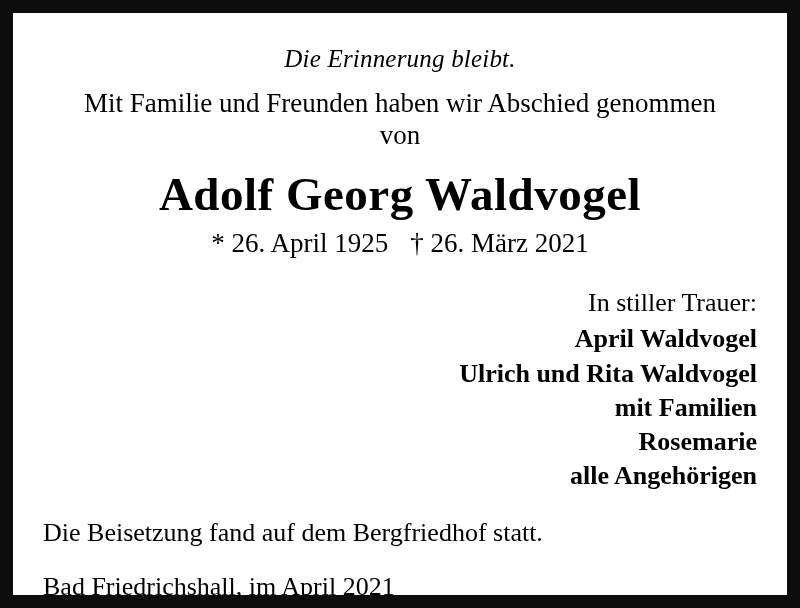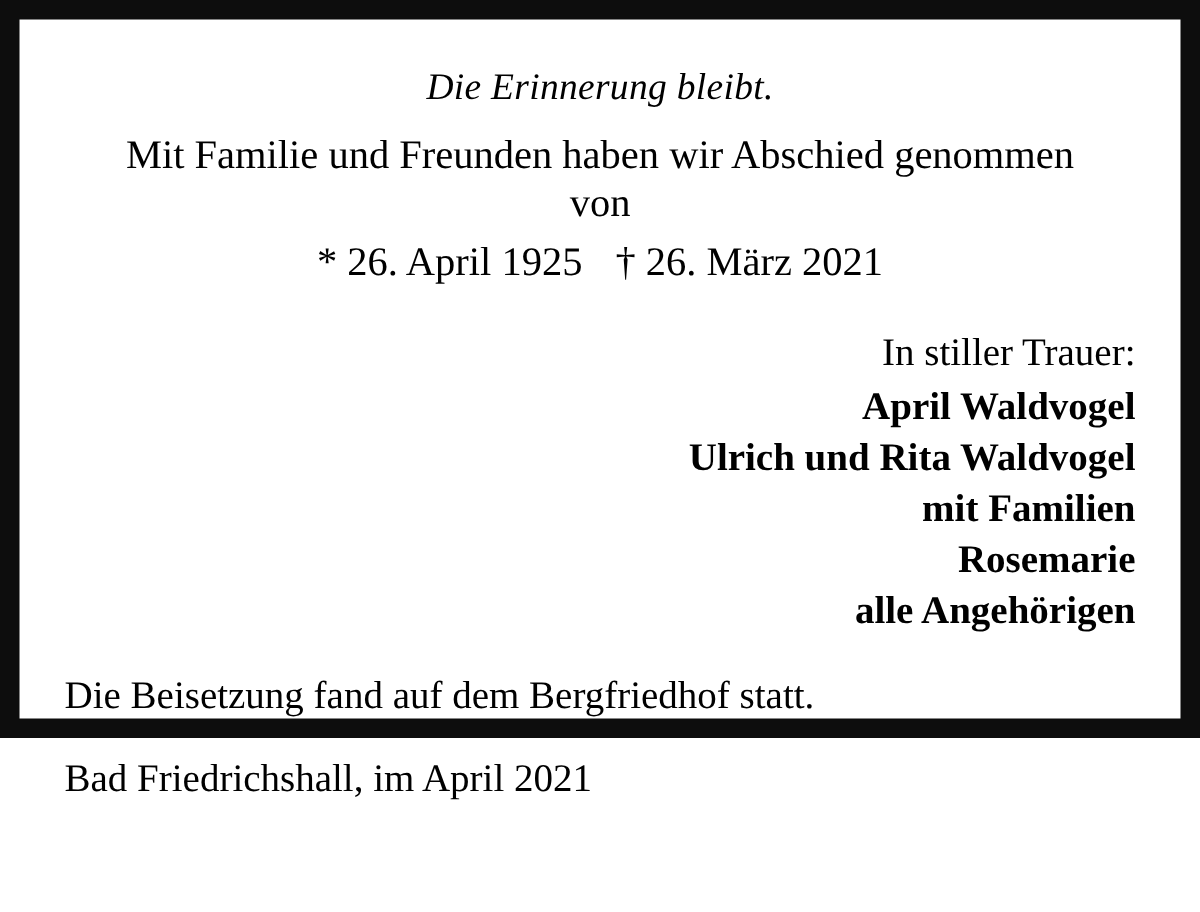--- a/index.html
+++ b/index.html
@@ -10,21 +10,21 @@
   body {
     width: 800px;
     height: 608px;
     font-family: "Liberation Serif", serif;
     color: #000000;
     overflow: hidden;
   }
   .obituary {
     box-sizing: border-box;
     width: 800px;
-    height: 492px;
+    height: 608px;
     border: 13px solid #0d0d0d;
     background: #ffffff;
     padding: 26px 30px 20px 30px;
     display: block;
   }
   .inner {
     width: 100%;
     height: 100%;
     position: relative;
   }
@@ -96,20 +96,21 @@
 <div class="obituary">
   <div class="inner">
 
     <div class="epitaph">Die Erinnerung bleibt.</div>
 
     <div class="intro">
       <span>Mit Familie und Freunden haben wir Abschied genommen</span>
       <span class="line2">von</span>
     </div>
 
+    <div class="name">Adolf Georg Waldvogel</div>
 
     <div class="dates">
       <span>* 26. April 1925</span><span class="gap"></span><span>† 26. März 2021</span>
     </div>
 
     <div class="mourners">
       <div class="lead">In stiller Trauer:</div>
       <div class="person">April Waldvogel</div>
       <div class="person">Ulrich und Rita Waldvogel</div>
       <div class="person">mit Familien</div>

